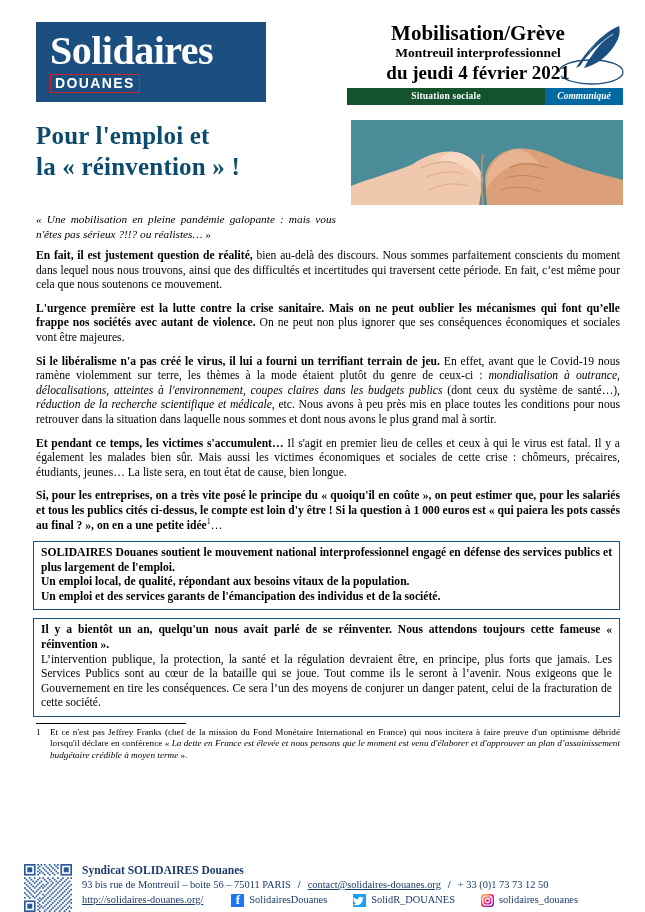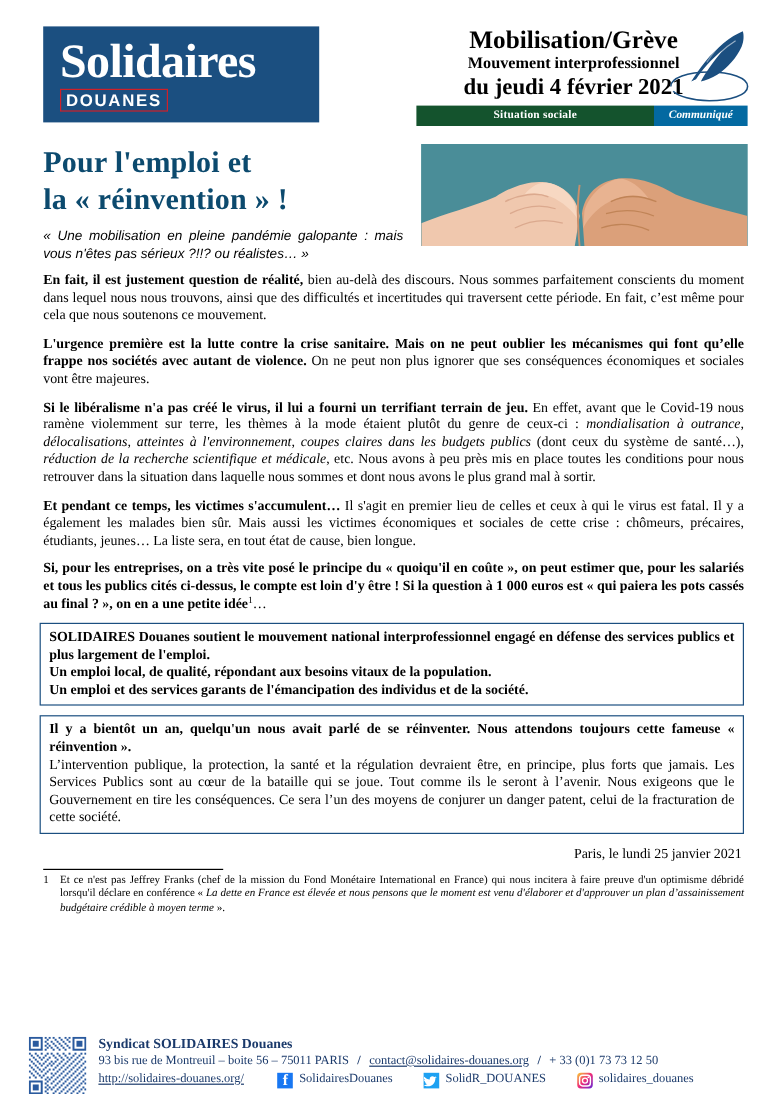--- a/index.html
+++ b/index.html
@@ -124,22 +124,22 @@
   .title-col { width: 320px; }
   .doc-title {
     font-family: "Liberation Serif", serif;
     font-weight: bold;
     font-size: 25px;
     line-height: 31px;
     color: #0c4a6e;
     letter-spacing: 0.2px;
   }
   .doc-quote {
-    margin-top: 8px;
-    font-family: Liberation Sans, sans-serif;
+    margin-top: 30px;
+    font-family: Liberation Serif, serif;
     font-style: italic;
     font-size: 11.3px;
     line-height: 14.5px;
     text-align: justify;
     width: 300px;
   }
   .photo-col {
     width: 272px;
     margin-left: 8px;
   }
@@ -288,21 +288,21 @@
     </div>
 
     <div class="header-right">
       <svg class="feather" viewBox="0 0 72 66">
         <path d="M62 6 C52 10 40 20 31 31 C26 37 22 43 19 48 L23 46 C28 38 36 29 45 22 C38 31 31 40 27 48 C31 47 36 45 41 42 C49 37 57 28 61 19 C63 14 63 9 62 6 Z" fill="#1b4f80"></path>
         <path d="M56 14 C48 19 39 27 33 36" stroke="#ffffff" stroke-width="1.1" fill="none" opacity="0.55"></path>
         <path d="M50 10 C44 16 37 24 32 32" stroke="#ffffff" stroke-width="0.9" fill="none" opacity="0.4"></path>
         <path d="M2 52 C2 45 16 40 34 40 C52 40 66 45 66 52 C66 59 52 64 34 64 C20 64 8 60 4 56" stroke="#1b4f80" stroke-width="1.3" fill="none"></path>
       </svg>
       <div class="hr-title">Mobilisation/Grève</div>
-      <div class="hr-sub">Mouvement interprofessionnel</div>
+      <div class="hr-sub">Montreuil interprofessionnel</div>
       <div class="hr-date">du jeudi 4 février 2021</div>
       <div class="tagbar">
         <div class="tagbar-main">Situation sociale</div>
         <div class="tagbar-right">Communiqué</div>
       </div>
     </div>
   </div>
 
   <div class="title-row">
     <div class="title-col">
@@ -370,21 +370,20 @@
     </p>
   </div>
 
   <div class="boxed">
     <p class="para">
       <b>Il y a bientôt un an, quelqu'un nous avait parlé de se réinventer. Nous attendons toujours cette fameuse « réinvention ».</b>
     </p>
     <p class="para">L’intervention publique, la protection, la santé et la régulation devraient être, en principe, plus forts que jamais. Les Services Publics sont au cœur de la bataille qui se joue. Tout comme ils le seront à l’avenir. Nous exigeons que le Gouvernement en tire les conséquences. Ce sera l’un des moyens de conjurer un danger patent, celui de la fracturation de cette société.</p>
   </div>
 
-  <div class="signature">Paris, le lundi 25 janvier 2021</div>
 
   <div class="footnote-wrap">
     <div class="footnote-rule"></div>
     <div class="footnote">
       <div class="footnote-num">1</div>
       <div class="footnote-text">
         <span>Et ce n'est pas Jeffrey Franks (chef de la mission du Fond Monétaire International en France) qui nous incitera à faire preuve d'un optimisme débridé lorsqu'il déclare en conférence « </span><i>La dette en France est élevée et nous pensons que le moment est venu d'élaborer et d'approuver un plan d’assainissement budgétaire crédible à moyen terme</i><span> ».</span>
       </div>
     </div>
   </div>

